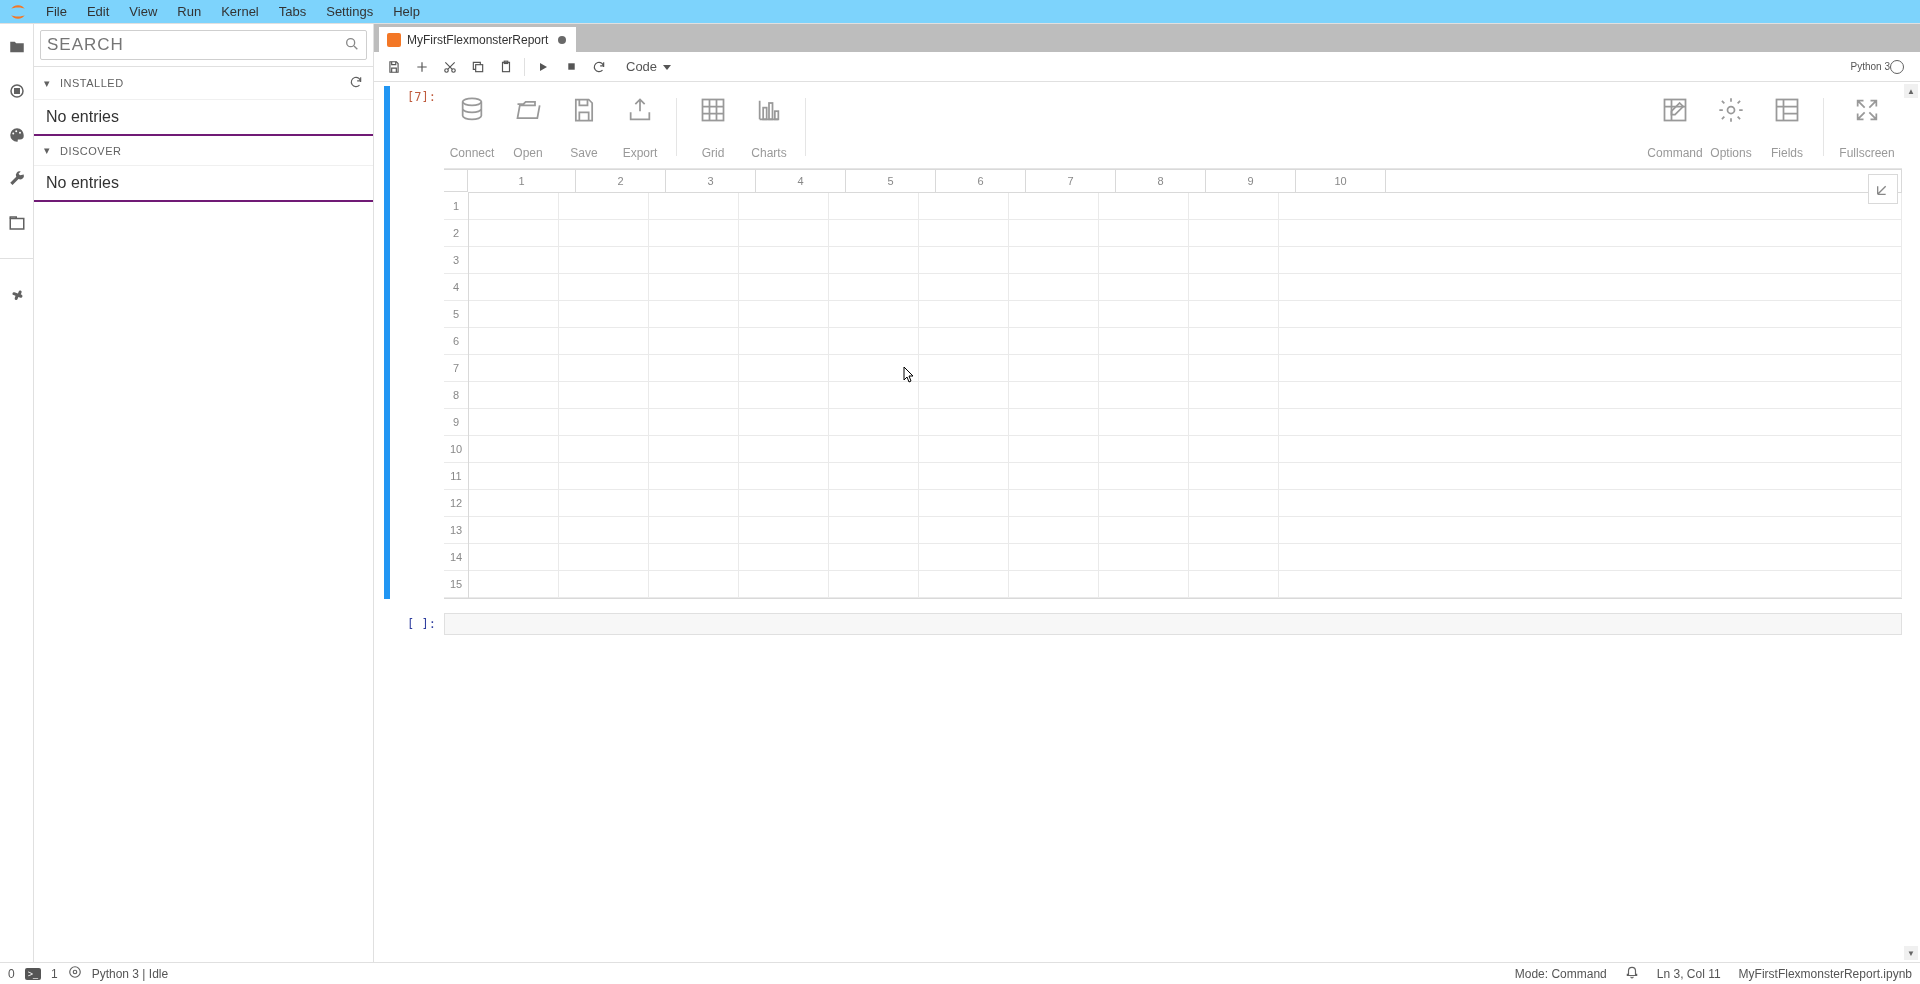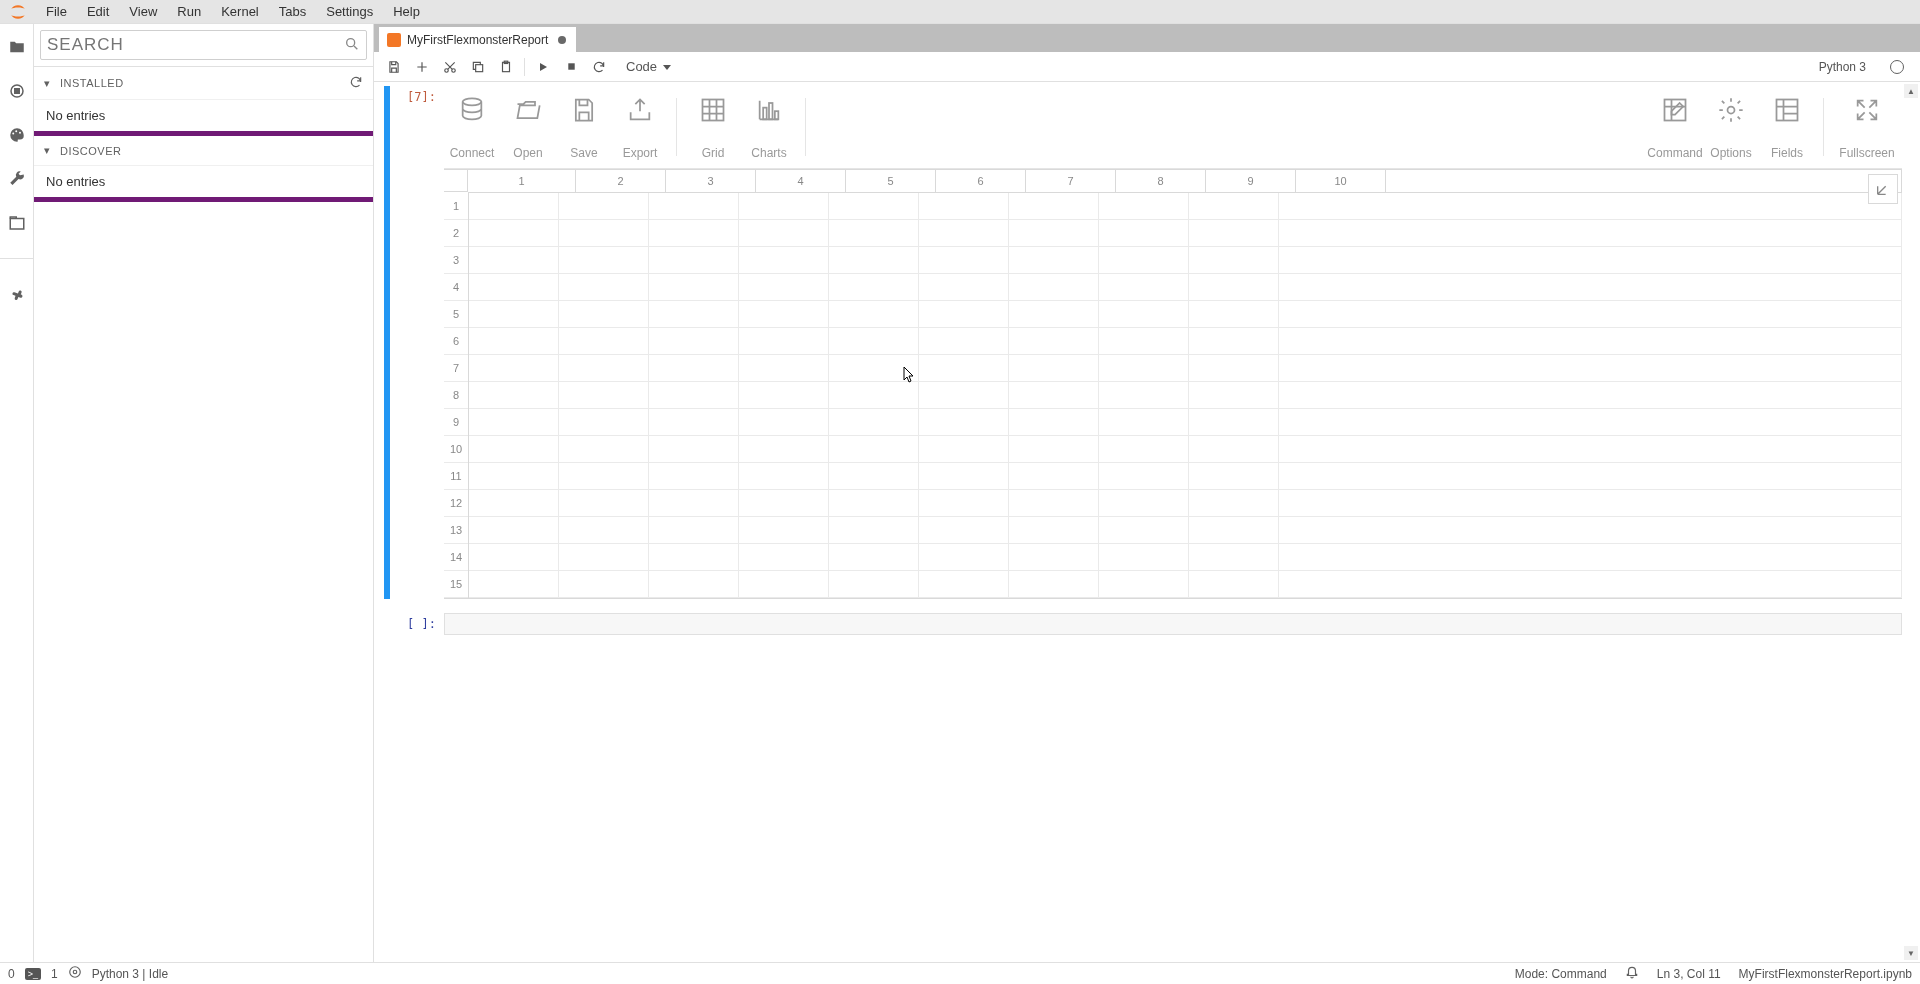--- a/index.html
+++ b/index.html
@@ -11,21 +11,21 @@
       background: #fff;
     }
     
     
     .menubar {
       height: 24px;
       display: flex;
       align-items: center;
       padding: 0 4px;
       border-bottom: 1px solid #e0e0e0;
-      background: #e5e5e5;
+      background: #7dd3fc;
     }
     .logo {
       width: 20px; height: 20px;
       margin: 0 8px 0 4px;
       display: flex; align-items: center; justify-content: center;
     }
     .menubar-item {
       padding: 3px 10px;
       cursor: pointer;
       font-size: 13px;
@@ -83,23 +83,23 @@
       font-size:11px;
       letter-spacing:0.5px;
       color:#616161;
       border-bottom:1px solid #f0f0f0;
     }
     .panel-section .chev { margin-right:10px; color:#616161;}
     .panel-section-title { flex:1; font-weight:500; }
     .panel-refresh { color:#616161; cursor:pointer; }
     .panel-entry {
       padding: 8px 12px;
-      font-size:13px;
+      font-size:16px;
       color:#333;
-      border-bottom:5px solid #701a75;
+      border-bottom:2px solid #701a75;
     }
 
     
     .main {
       flex:1;
       display:flex;
       flex-direction:column;
       min-width:0;
     }
     .tabbar {
@@ -153,22 +153,22 @@
       display:flex;align-items:center;
       margin-left:4px;
       font-size:13px;
       position:relative;
     }
     .celltype::after {
       content:"";position:absolute;right:4px;top:9px;
       border-left:4px solid transparent;border-right:4px solid transparent;border-top:5px solid #555;
     }
     .kernel-status {
-      margin-left:auto;display:flex;align-items:center;gap:24px;
-      padding-right:8px;font-size:12px;color:#555;
+      margin-left:auto;display:flex;align-items:center;gap:0;
+      padding-right:8px;font-size:10px;color:#555;
     }
     .kernel-circle { width:14px;height:14px;border:1.5px solid #616161;border-radius:50%; }
 
     .notebook-scroll {
       flex:1; overflow:auto; position:relative;
       padding:4px 18px 20px 10px;
     }
 
     .cell {
       display:flex;

